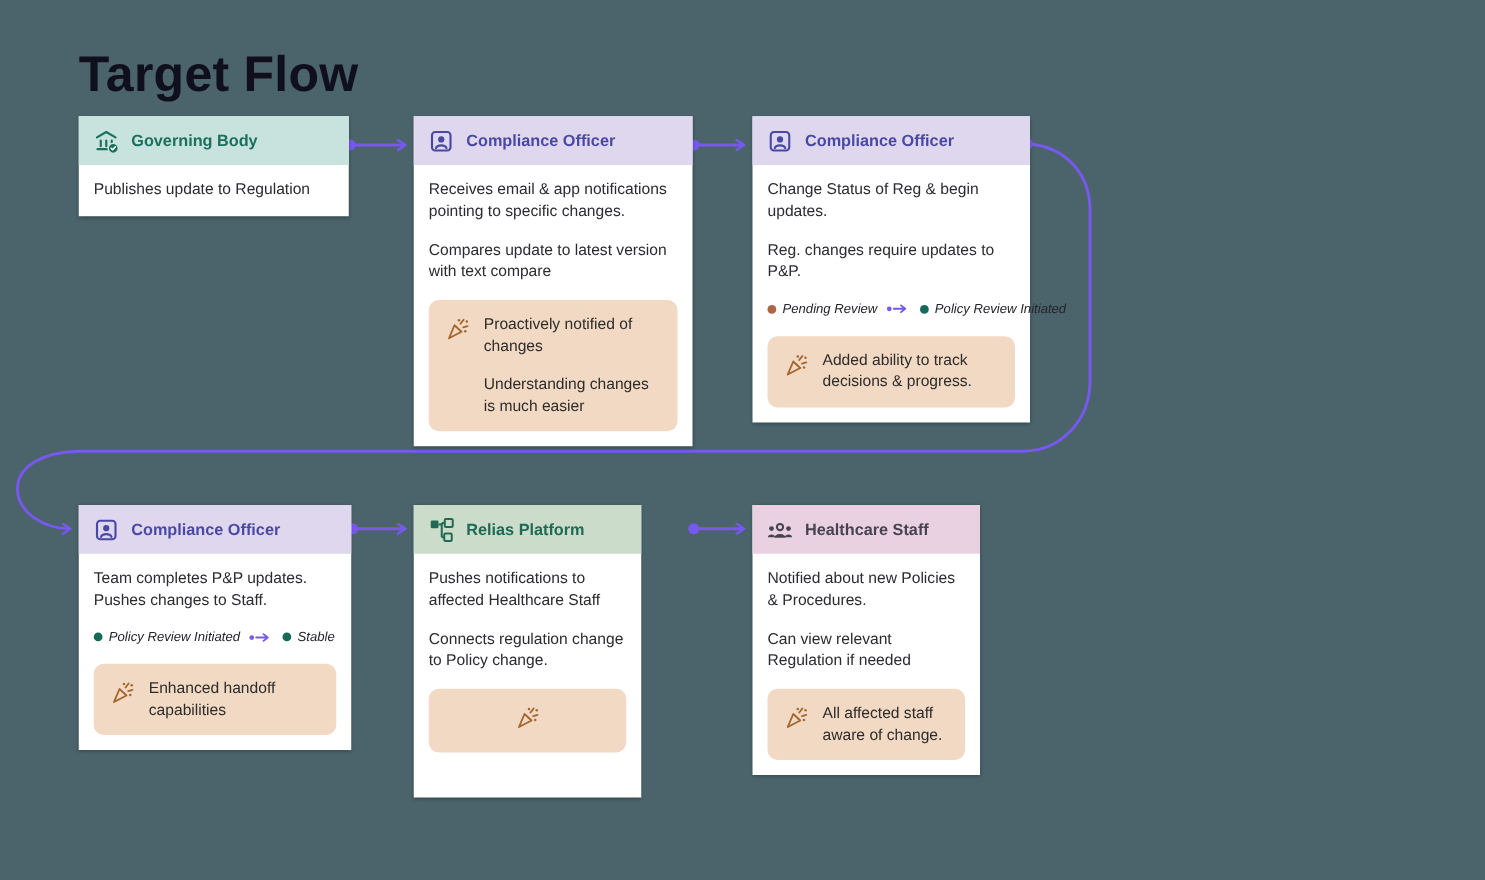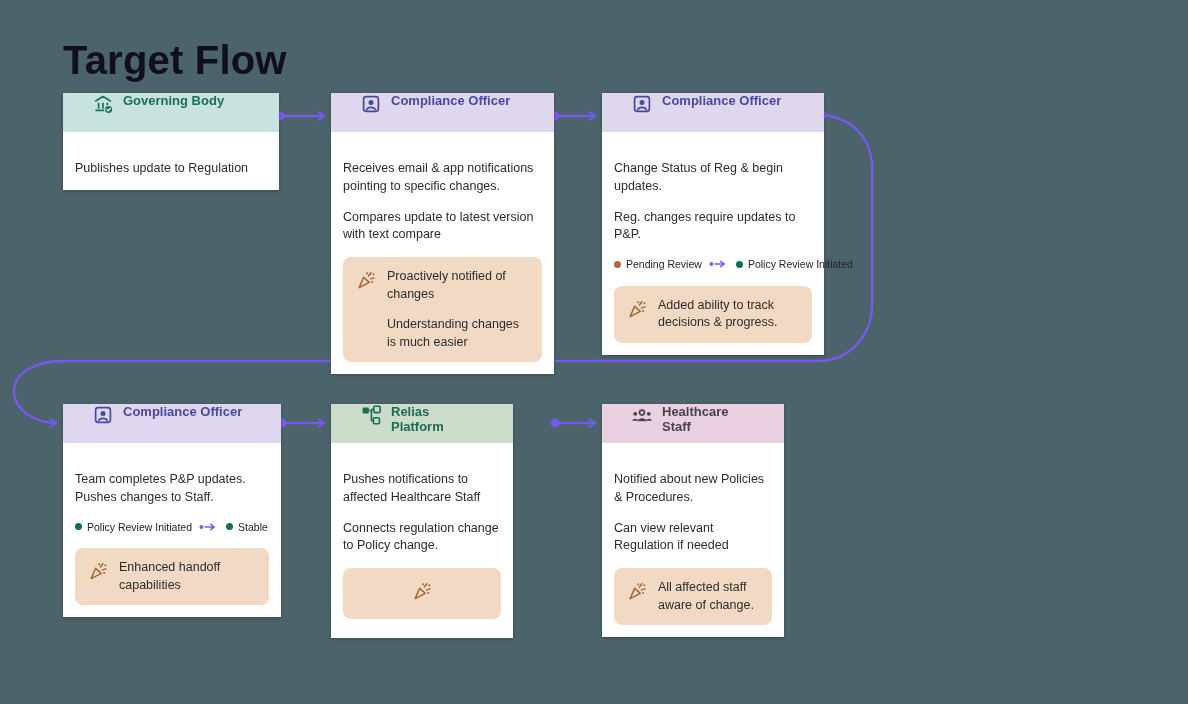--- a/index.html
+++ b/index.html
@@ -11,33 +11,33 @@
   .title{
     position:absolute;left:63px;top:38px;margin:0;
     font-size:40px;font-weight:600;color:#0f0f1d;letter-spacing:.2px;
   }
   .connectors{position:absolute;left:0;top:0;width:1188px;height:704px;pointer-events:none}
   .card{
     position:absolute;background:#ffffff;
     box-shadow:0 1px 3px rgba(0,0,0,.28);
   }
   .card-header{
-    display:flex;gap:9px;height:39px;padding:0 29px;
+    display:flex;align-items:center;gap:9px;height:39px;padding:0 11px;
     font-size:13px;font-weight:bold;
   }
   .card[data-theme="teal"]   .card-header{background:#c8e2dd;color:#1b6f5d}
   .card[data-theme="purple"] .card-header{background:#ded7ed;color:#4a48a5}
   .card[data-theme="green"]  .card-header{background:#cbdcca;color:#1e6a55}
   .card[data-theme="pink"]   .card-header{background:#e9d1e2;color:#474350}
   .hicon{display:inline-flex;width:22px;height:22px;flex:0 0 auto}
-  .card-body{padding:28px 12px 12px;font-size:12.5px;color:#2b2b31;line-height:1.42}
+  .card-body{padding:11px 12px 12px;font-size:12.5px;color:#2b2b31;line-height:1.42}
   .card-body p{margin:0 0 13px}
   .status-row{
     display:flex;align-items:center;gap:5px;white-space:nowrap;
-    font-size:10.5px;color:#24242a;margin:1px 0 14px;
+    font-size:10.5px;color:#24242a;margin:1px 0 14px;font-style:italic;
   }
   .dot{width:7px;height:7px;border-radius:50%;display:inline-block;flex:0 0 auto}
   .dot.orange{background:#ad6644}
   .dot.teal{background:#156a5a}
   .mini-arrow{display:inline-flex;margin:0 2px;flex:0 0 auto}
   .highlight{
     display:flex;gap:10px;align-items:flex-start;
     background:#f1d9c4;border-radius:8px;padding:11px 12px;margin-top:2px;justify-content:center;
   }
   .highlight .hl-icon{flex:0 0 auto;margin-top:1px}

